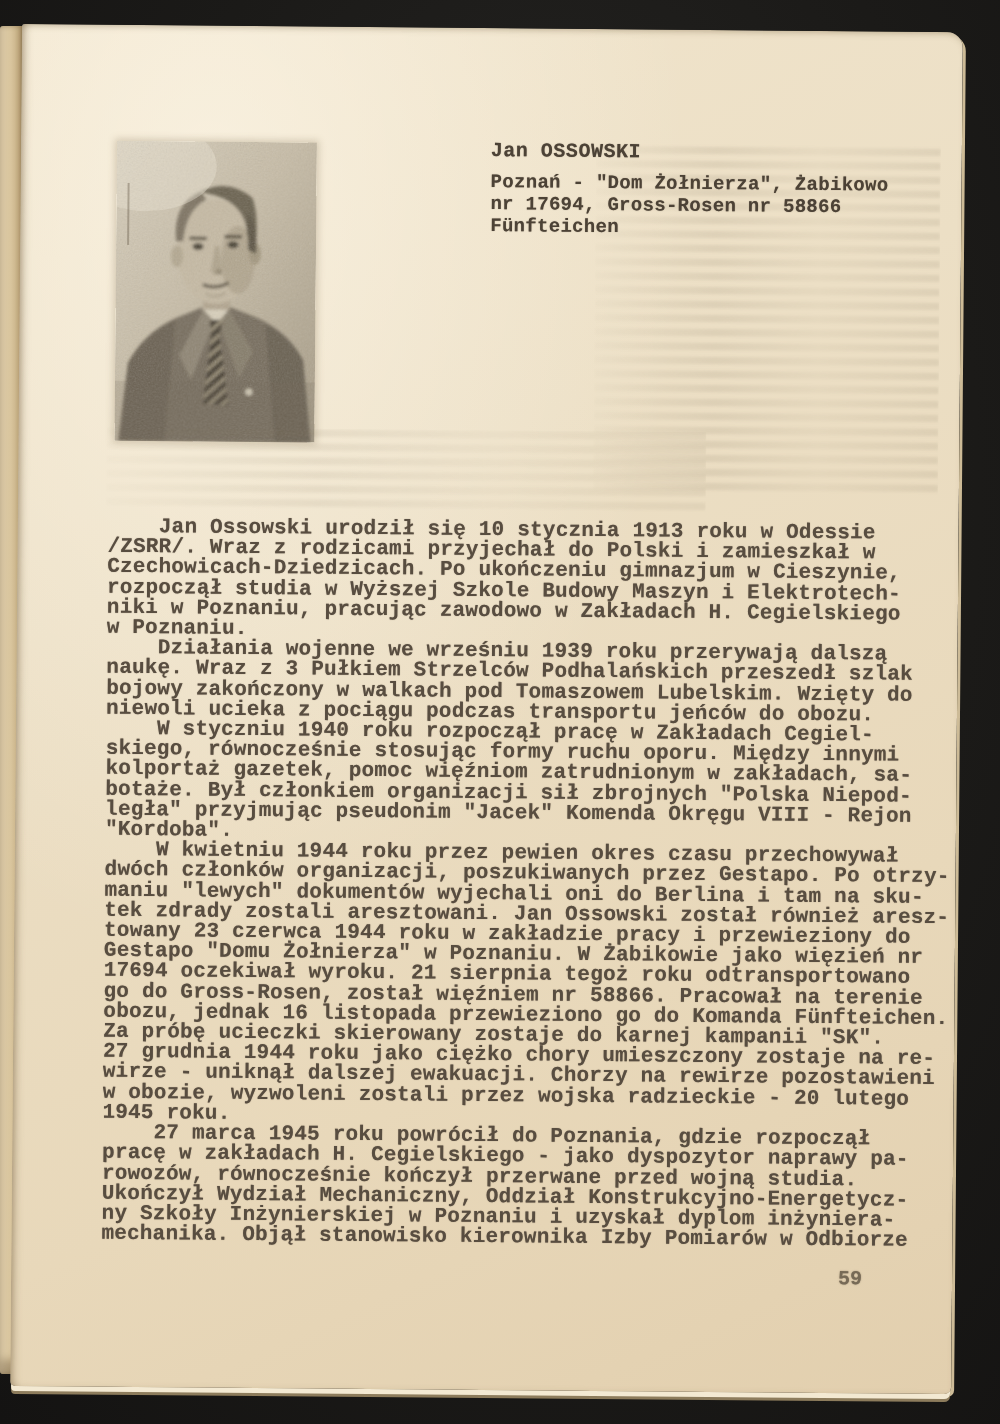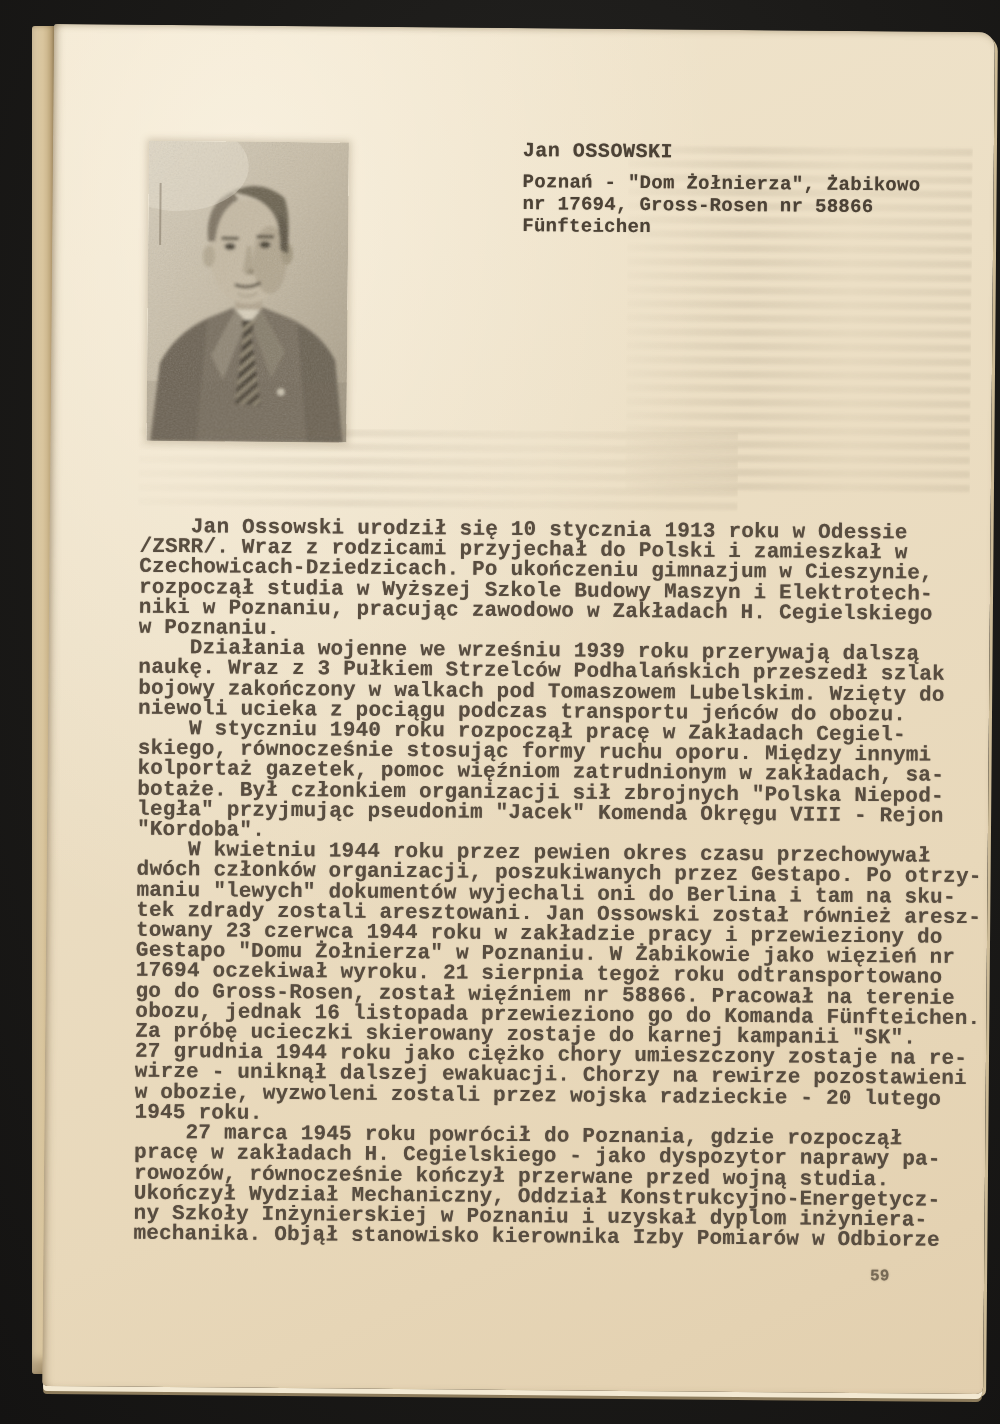--- a/index.html
+++ b/index.html
@@ -1,21 +1,21 @@
 <!DOCTYPE html>
 <html><head>
 <meta charset="utf-8">
 <style>
   html, body { margin: 0; padding: 0; }
   body {
     width: 1000px; height: 1424px; overflow: hidden;
     background: radial-gradient(ellipse at 55% 35%, #262523 0%, #1b1a18 55%, #141312 100%);
     font-family: "Liberation Mono", "DejaVu Sans Mono", monospace;
   }
-  .scene { position: relative; width: 924px; height: 1424px; margin-left: 32px; }
+  .scene { position: relative; width: 924px; height: 1424px; }
 
   
   .page-stack {
     position: absolute; left: 0; top: 26px; width: 25px; height: 1348px;
     background: linear-gradient(90deg, #e6d5b2 0%, #d8c49c 45%, #c3ab80 80%, #9c865f 100%);
     border-radius: 3px 0 14px 3px;
     box-shadow: inset -4px 0 5px rgba(95,75,45,.45), inset 0 -14px 10px rgba(80,60,35,.35);
   }
 
   
@@ -54,21 +54,21 @@
 
   .body-text { position: absolute; left: 90px; top: 492px; width: 850px; color: #584d40; }
   .para {
     margin: 0; white-space: pre;
     font-size: 21px; font-weight: 700; line-height: 20.2px; letter-spacing: .2px;
     text-shadow: 0 0 1px rgba(80,68,55,.55);
   }
 
   .pagenum {
     position: absolute; left: 827px; top: 1236px;
-    font-size: 16px; font-weight: 700; color: #776a56;
+    font-size: 20px; font-weight: 700; color: #776a56;
     text-shadow: 0 0 1.5px rgba(110,95,75,.7);
   }
 
   
   .ghost {
     position: absolute; pointer-events: none;
     background: repeating-linear-gradient(
       0deg,
       rgba(0,0,0,0) 0px, rgba(0,0,0,0) 4px,
       rgba(128,117,94,.30) 4px, rgba(128,117,94,.30) 11px,

